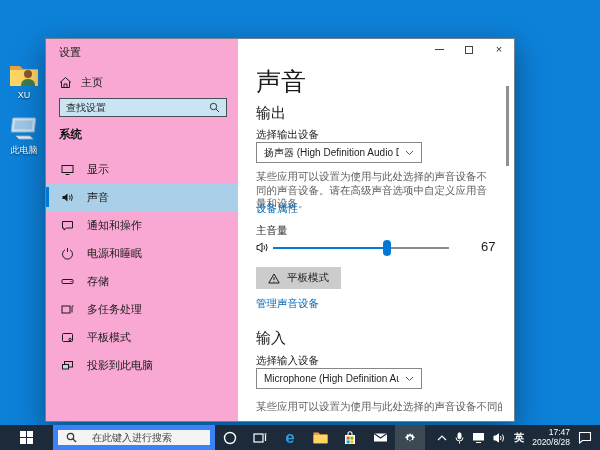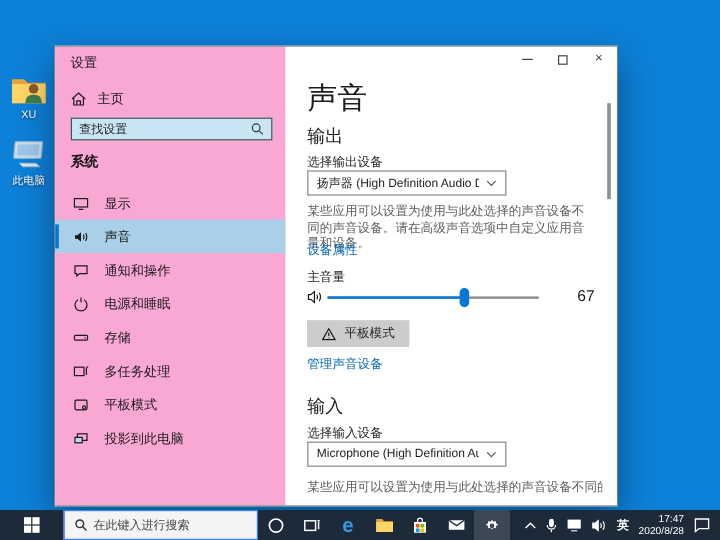--- a/index.html
+++ b/index.html
@@ -58,22 +58,22 @@
   .ts-btn { position:absolute; left:18px; top:228px; height:22px; background:#cccccc; border:1px solid #cccccc;
             display:flex; align-items:center; gap:7px; padding:0 11px; font-size:10.5px; color:#1c1c1c; }
   .scroll-thumb { position:absolute; right:5px; top:47px; width:3px; height:80px; background:#909090; }
 
   
   .taskbar { position:absolute; left:0; bottom:0; width:600px; height:25px; background:#1c2a39;
              display:flex; align-items:stretch; }
   .start-btn { width:53px; display:flex; align-items:center; justify-content:center; }
   .win-logo { display:grid; grid-template-columns:6px 6px; grid-template-rows:6px 6px; gap:1px; }
   .win-logo span { background:#fff; }
-  .tb-search { width:162px; background:#f4f4f4; border:1px solid #3b82f6; display:flex; align-items:center;
-               gap:5px; padding:0 8px; }
+  .tb-search { width:162px; background:#f4f4f4; border:5px solid #3b82f6; display:flex; align-items:center;
+               gap:15px; padding:0 8px; }
   .tb-search .ph { font-size:10px; color:#444; white-space:nowrap; }
   .tb-apps { display:flex; }
   .tb-app { width:30px; display:flex; align-items:center; justify-content:center; }
   .tb-app.active { background:rgba(255,255,255,.14); }
   .edge-e { color:#2e9be6; font-size:17px; font-weight:bold; line-height:1; }
   .tray { margin-left:auto; display:flex; align-items:center; gap:8px; padding-right:8px; color:#fff; }
   .tray-lang { font-size:10px; font-weight:bold; }
   .tray-clock { text-align:right; font-size:8.5px; line-height:9.5px; }
 </style>
 </head>

